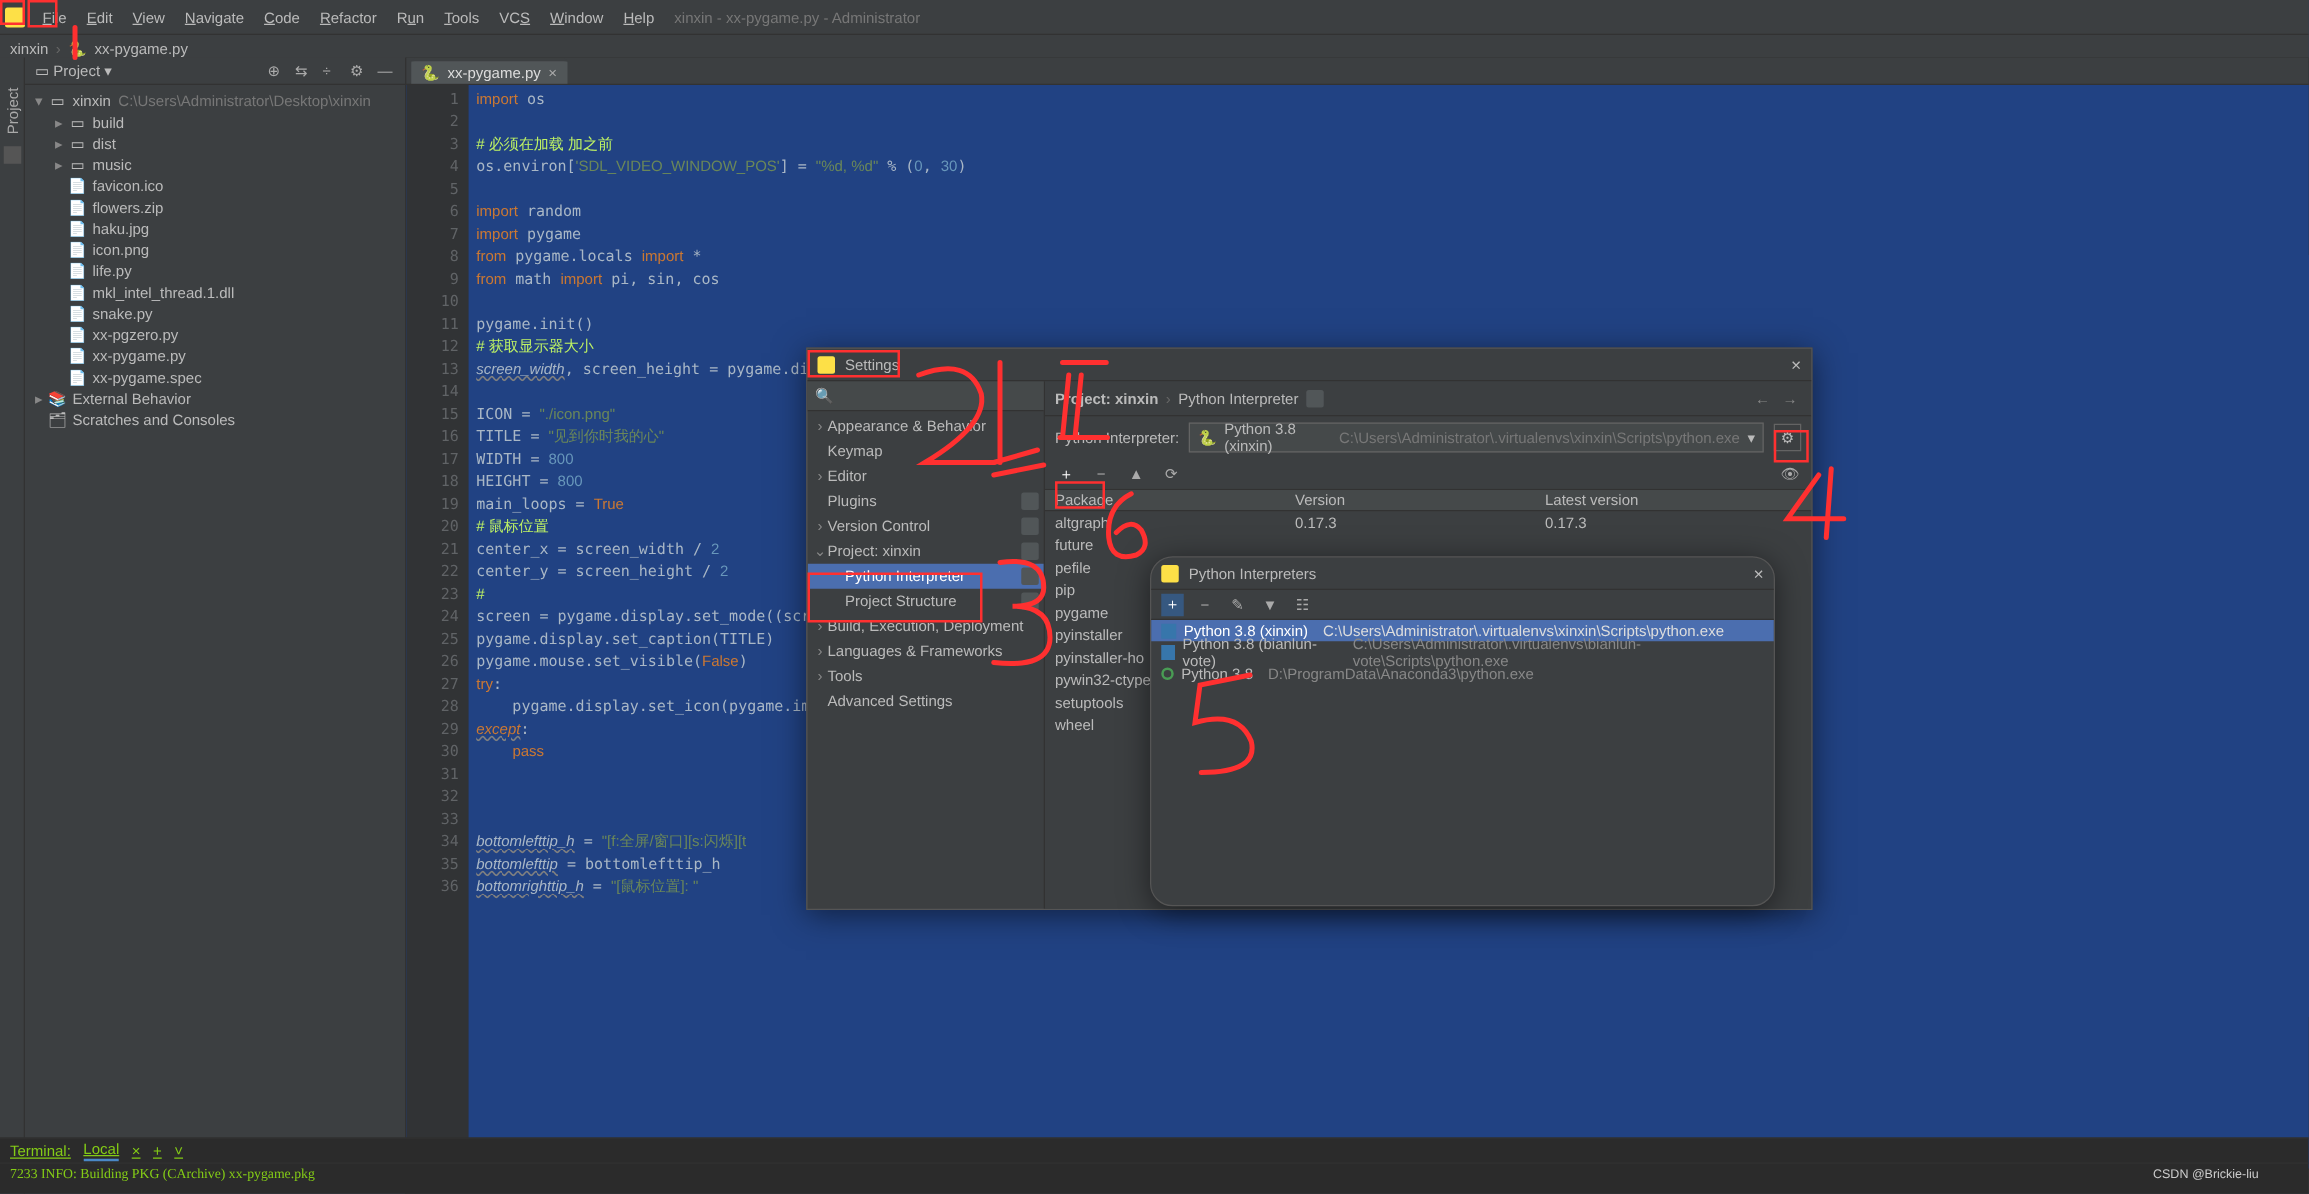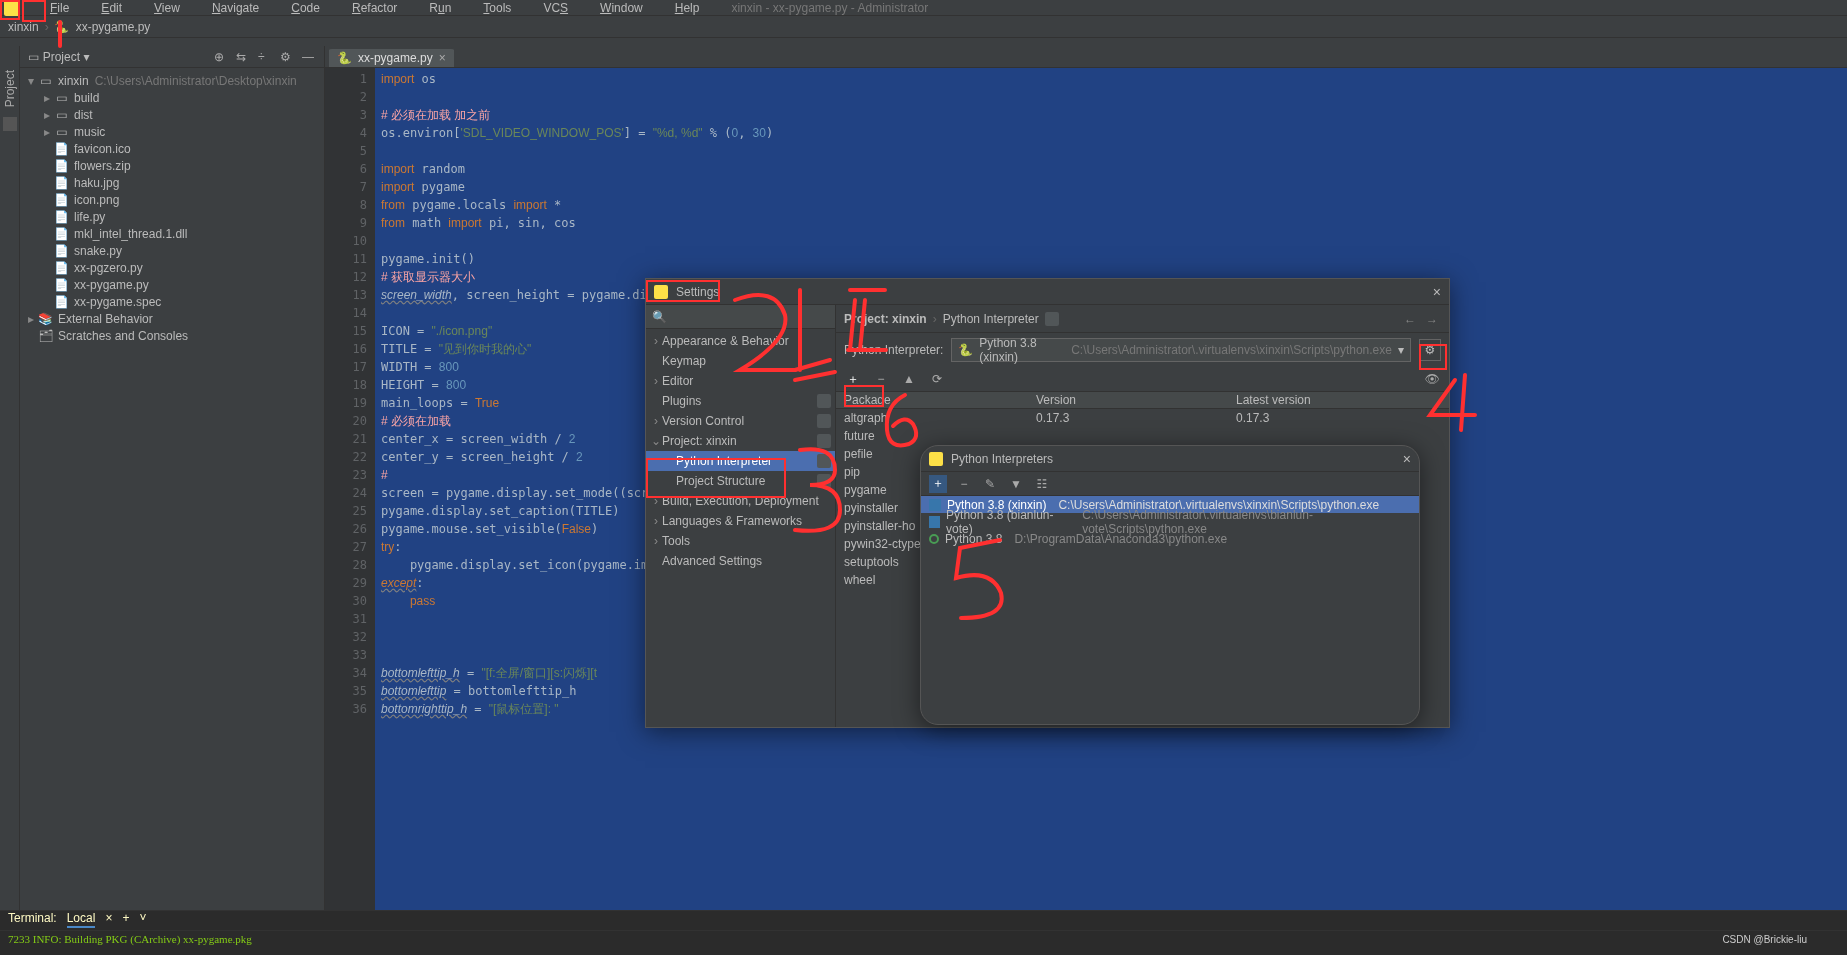--- a/index.html
+++ b/index.html
@@ -1,17 +1,17 @@
 <!DOCTYPE html>
 <html><head>
 <meta charset="utf-8">
 <style>
   * { margin:0; padding:0; box-sizing:border-box; font-family:"Segoe UI",Arial,sans-serif; font-size:12px; }
   body { background:#3c3f41; color:#bbb; width:1847px; height:955px; overflow:hidden; position:relative; }
-  .menubar { height:16px; background:#3c3f41; display:flex; align-items:center; padding:0 4px; gap:20px; border-bottom:1px solid #323232; }
+  .menubar { height:28px; background:#3c3f41; display:flex; align-items:center; padding:0 4px; gap:4px; border-bottom:1px solid #323232; }
   .menubar .logo { width:16px; height:16px; background:#fde047; border-radius:2px; margin-right:4px; }
   .menubar span { padding:2px 6px; cursor:pointer; }
   .menubar u { text-decoration:underline; text-underline-offset:1px; }
   .menubar .title { color:#777; }
   .crumbbar { height:22px; display:flex; align-items:center; padding:0 8px; gap:6px; background:#3c3f41; border-bottom:1px solid #323232; }
   .crumb-sep { color:#666; }
   .workspace { position:absolute; top:46px; left:0; right:0; bottom:0; display:flex; }
   .left-gutter { width:20px; background:#3c3f41; border-right:1px solid #323232; display:flex; flex-direction:column; align-items:center; padding-top:20px; }
   .left-gutter .vlabel { writing-mode:vertical-rl; transform:rotate(180deg); color:#aaa; padding:4px 0; }
   .left-gutter .gic { width:14px; height:14px; background:#555; margin-top:6px; }
@@ -24,25 +24,25 @@
   .arr { width:14px; text-align:center; color:#888; }
   .icn { width:16px; text-align:center; margin-right:4px; }
   .dim { color:#777; margin-left:6px; }
   .editor-area { flex:1; background:#2b2b2b; display:flex; flex-direction:column; position:relative; }
   .tab-row { height:22px; background:#3c3f41; border-bottom:1px solid #323232; display:flex; align-items:flex-end; padding-left:4px; }
   .ed-tab { height:20px; background:#515658; color:#ddd; border-top:2px solid #3c3f41; padding:0 8px; display:flex; align-items:center; gap:6px; border-radius:3px 3px 0 0; }
   .ed-tab .x { color:#aaa; }
   .code-wrap { flex:1; display:flex; overflow:hidden; background:#214283; }
   .gutter { width:50px; background:#313335; text-align:right; padding:2px 8px 2px 0; color:#606366; font-family:"Consolas",monospace; line-height:18px; font-size:12px; }
   .code { flex:1; padding:2px 6px; font-family:"Consolas",monospace; line-height:18px; white-space:pre; background:#214283; color:#a9b7c6; overflow:hidden; font-size:12px; }
-  .kw { color:#cc7832; } .str { color:#6a8759; } .cmt { color:#fca5a5; } .num { color:#6897bb; }
+  .kw { color:#cc7832; } .str { color:#6a8759; } .cmt { color:#bef264; } .num { color:#6897bb; }
   .ul { text-decoration:underline wavy #808080;font-style:italic; }
   .crumb-footer { height:20px; background:#3c3f41; border-top:1px solid #323232; padding:0 16px; color:#aaa; font-size:12px; display:flex; align-items:center;}
   .terminal { position:absolute; left:0; right:0; bottom:0; height:45px; background:#2b2b2b; border-top:1px solid #323232; }
-  .term-hdr { height:20px; display:flex; align-items:flex-start; padding:0 8px; gap:10px; border-bottom:1px solid #323232; color:#fef9c3;}
+  .term-hdr { height:20px; display:flex; align-items:center; padding:0 8px; gap:10px; border-bottom:1px solid #323232; color:#84cc16;text-decoration:underline;}
   .term-body { padding:2px 8px; font-family:Liberation Serif, serif; color:#84cc16; font-size:11px;}
   
   .dlg { position:absolute; background:#3c3f41; border:1px solid #555; box-shadow:0 4px 24px rgba(0,0,0,.5); }
   .settings { left:645px; top:278px; width:805px; height:450px; display:flex; flex-direction:column; }
   .dlg-title { height:26px; display:flex; align-items:center; padding:0 8px; gap:8px; border-bottom:1px solid #323232; }
   .dlg-title .logo { width:14px; height:14px; background:#fde047; border-radius:2px; }
   .dlg-title .x { margin-left:auto; cursor:pointer; font-size:14px; }
   .settings-body { flex:1; display:flex; overflow:hidden; }
   .settings-left { width:190px; border-right:1px solid #323232; display:flex; flex-direction:column; }
   .search { height:24px; margin:0; border-bottom:1px solid #323232; display:flex; align-items:center; padding:0 6px; background:#45494a;}
@@ -231,21 +231,21 @@
 
 pygame.init()
 <span class="cmt"># 获取显示器大小</span>
 <span class="ul">screen_width</span>, screen_height = pygame.dis
 
 ICON = <span class="str">"./icon.png"</span>
 TITLE = <span class="str">"见到你时我的心"</span>
 WIDTH = <span class="num">800</span>
 HEIGHT = <span class="num">800</span>
 main_loops = <span class="kw">True</span>
-<span class="cmt"># 必须在加载</span>
+<span class="cmt"># 鼠标位置</span>
 center_x = screen_width / <span class="num">2</span>
 center_y = screen_height / <span class="num">2</span>
 <span class="cmt">#</span>
 screen = pygame.display.set_mode((screen
 pygame.display.set_caption(TITLE)
 pygame.mouse.set_visible(<span class="kw">False</span>)
 <span class="kw">try</span>:
     pygame.display.set_icon(pygame.image
 <span class="kw ul">except</span>:
     <span class="kw">pass</span>

